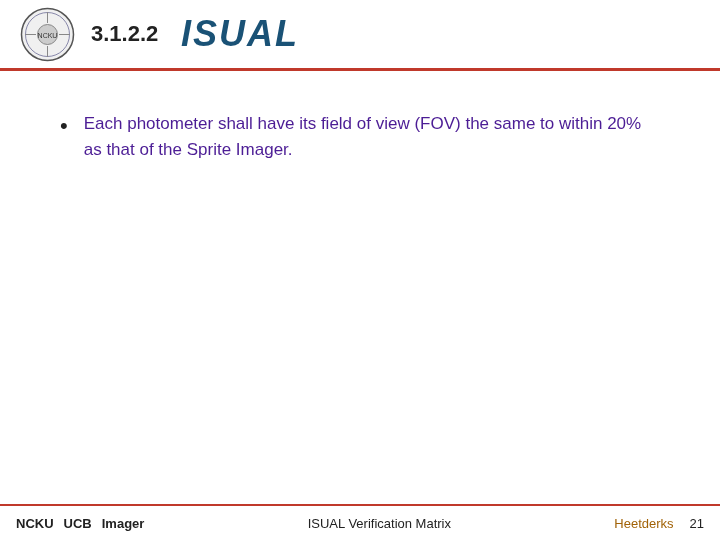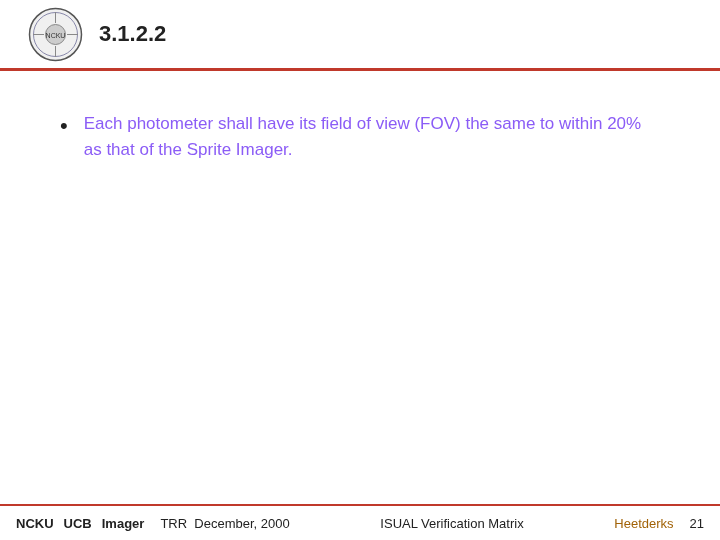--- a/index.html
+++ b/index.html
@@ -12,21 +12,21 @@
       overflow: hidden;
       position: relative;
     }
 
     
     .header {
       display: flex;
       align-items: center;
       height: 71px;
       border-bottom: 3px solid #c0392b;
-      padding: 0 28px;
+      padding: 0 20px;
       background: #ffffff;
     }
 
     .header-logo-left {
       width: 55px;
       height: 55px;
       flex-shrink: 0;
     }
 
     .header-section-number {
@@ -67,21 +67,21 @@
     .bullet-dot {
       font-size: 22px;
       margin-right: 16px;
       margin-top: 2px;
       color: #222;
       flex-shrink: 0;
     }
 
     .bullet-text {
       font-size: 17px;
-      color: #8b5cf6;
+      color: #4c1d95;
       line-height: 1.5;
     }
 
     
     .footer {
       position: absolute;
       bottom: 0;
       left: 0;
       right: 0;
       height: 36px;
@@ -151,36 +151,34 @@
 
       <line x1="27.5" y1="5" x2="27.5" y2="16" stroke="#888" stroke-width="1"></line>
       <line x1="27.5" y1="39" x2="27.5" y2="50" stroke="#888" stroke-width="1"></line>
       <line x1="5" y1="27.5" x2="16" y2="27.5" stroke="#888" stroke-width="1"></line>
       <line x1="39" y1="27.5" x2="50" y2="27.5" stroke="#888" stroke-width="1"></line>
     </svg>
   </div>
 
   <div class="header-section-number">3.1.2.2</div>
 
+  <div class="header-logo-right">ISUAL</div>
 </div>
 
 <div class="main-content">
   <div class="bullet-item">
     <span class="bullet-dot">•</span>
     <span class="bullet-text">Each photometer shall have its field of view (FOV) the same to within 20% as that of the Sprite Imager.</span>
   </div>
 </div>
 
 <div class="footer">
   <div class="footer-left">
     <span>NCKU</span>
     <span>UCB</span>
     <span>Imager</span>
   </div>
-  <div class="footer-center-left">
-    <span>TRR</span>&nbsp;&nbsp;<span>December, 2000</span>
-  </div>
   <div class="footer-spacer"></div>
   <div class="footer-center">ISUAL Verification Matrix</div>
   <div class="footer-spacer"></div>
   <div class="footer-right">Heetderks</div>
   <div class="footer-page">21</div>
 </div>
 
 </body></html>

